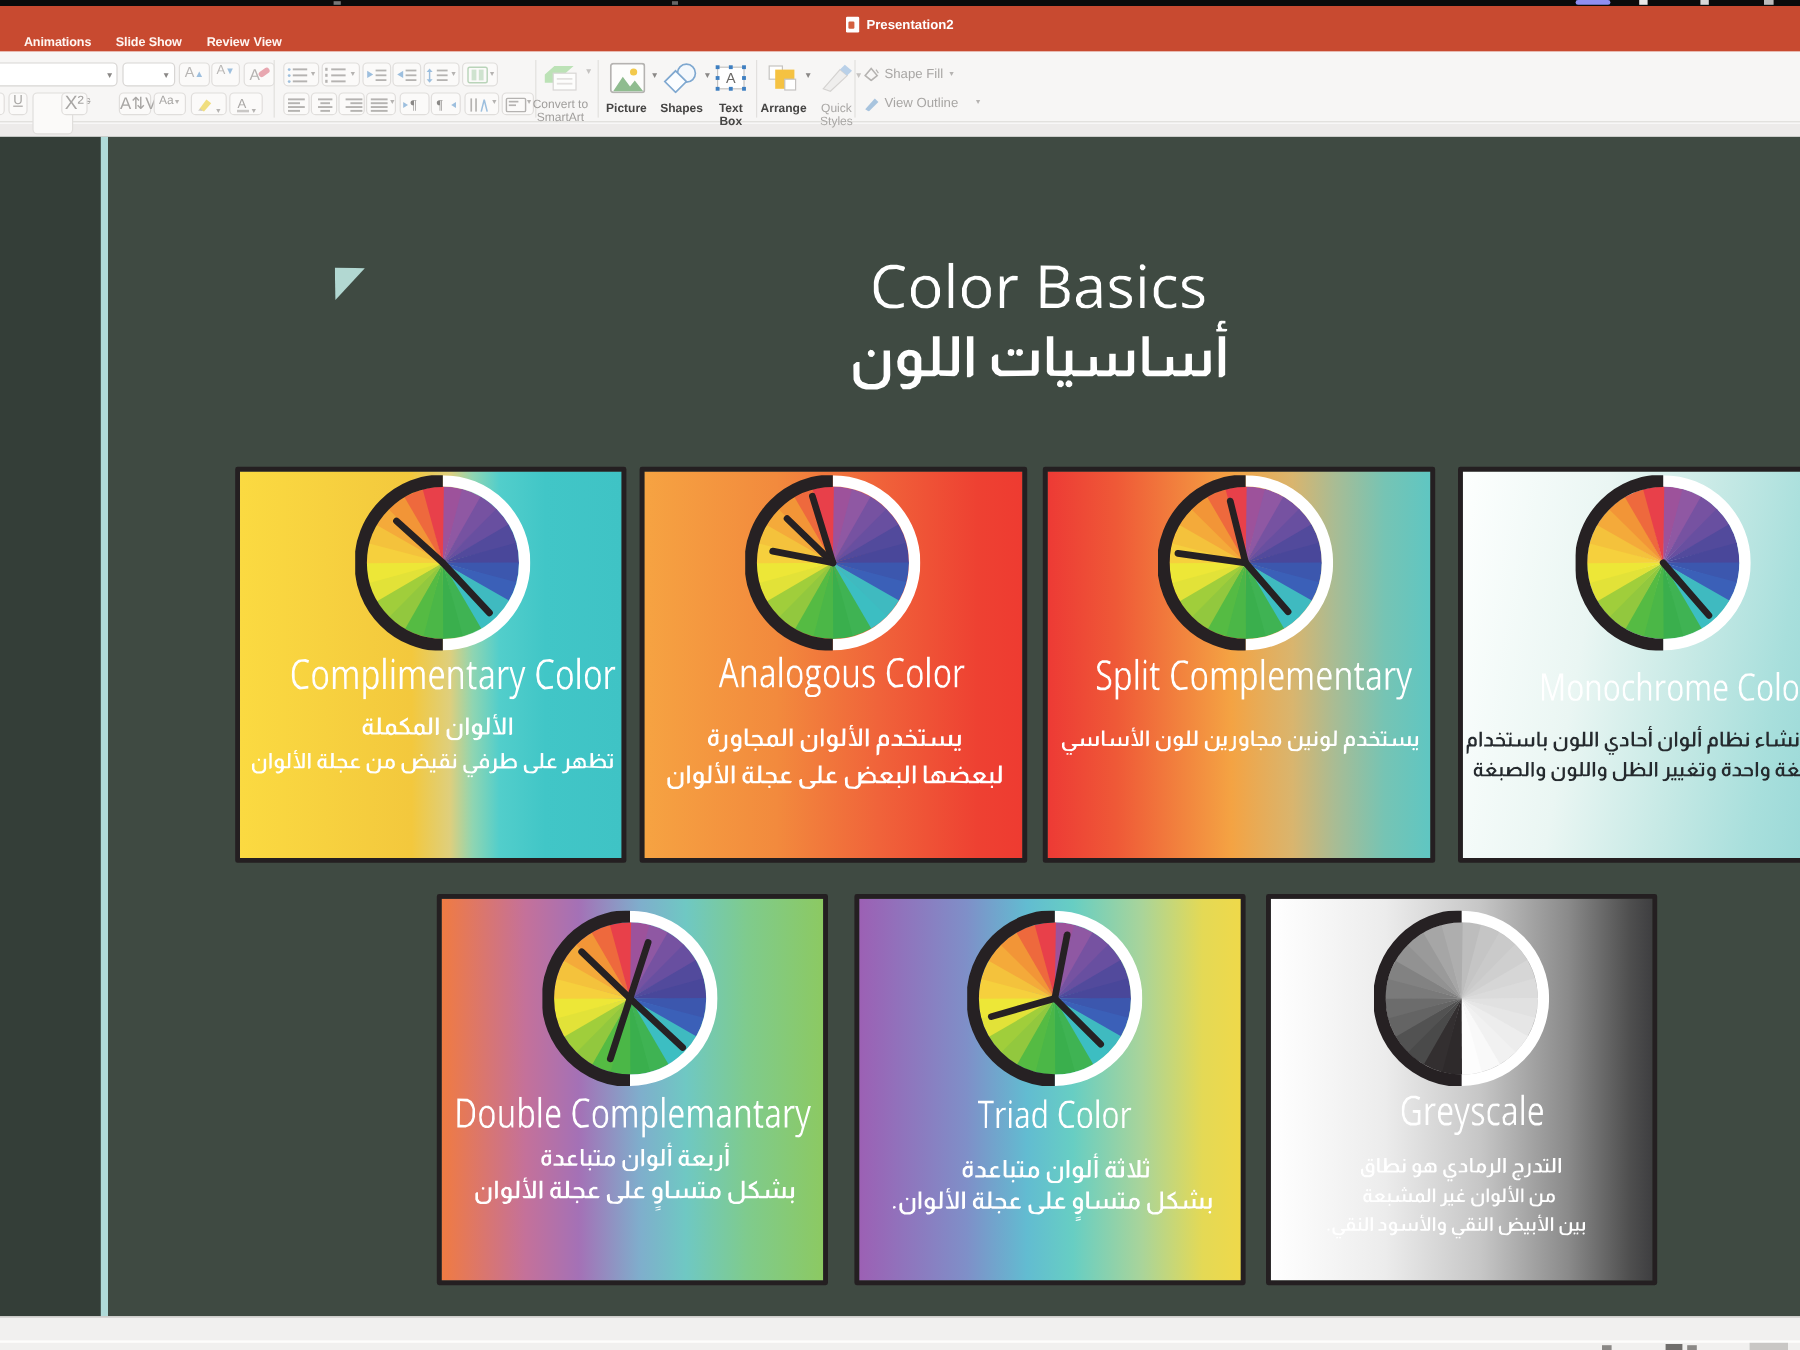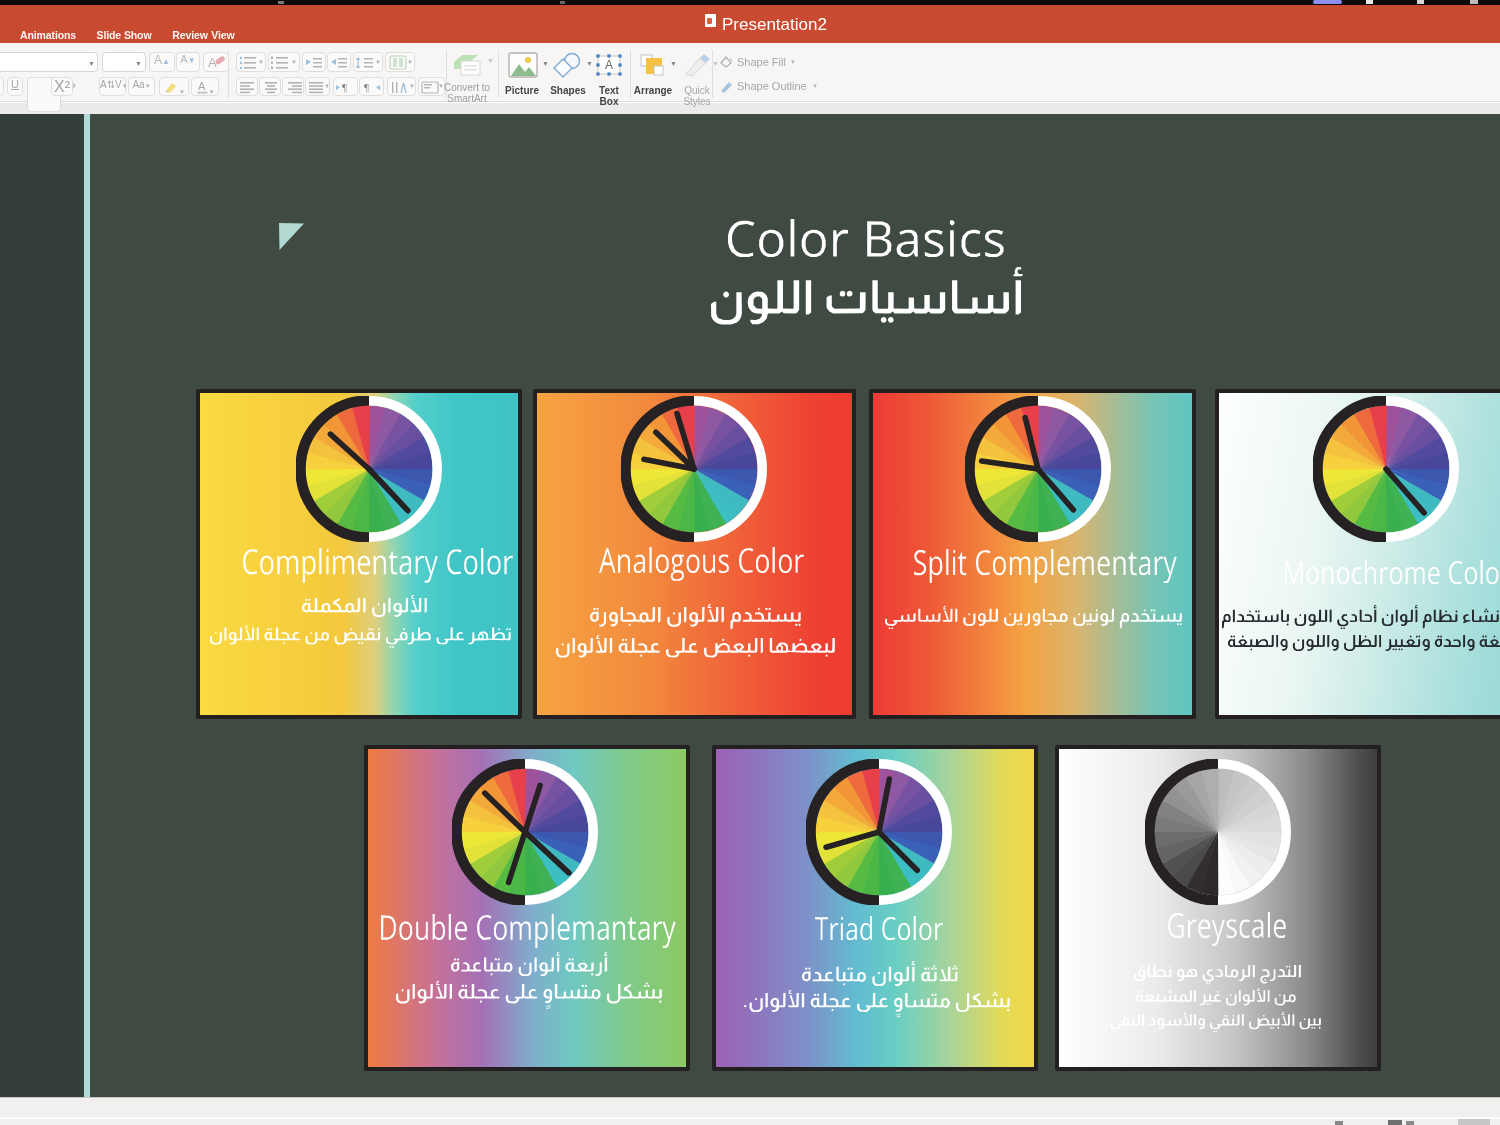--- a/index.html
+++ b/index.html
@@ -18,40 +18,40 @@
     <div class="abs" style="left:1470px;top:0;width:8px;height:4px;background:#BBB"></div>
   </div>
 <div class="abs" style="left:0;top:5px;width:1500px;height:38px;background:#C84A30">
     <div class="abs" style="left:-12px;top:24px;width:120px;text-align:center;color:#FFF6F2;font-size:10.5px;font-weight:bold;letter-spacing:-0.1px">Animations</div>
     <div class="abs" style="left:64px;top:24px;width:120px;text-align:center;color:#FFF6F2;font-size:10.5px;font-weight:bold;letter-spacing:-0.1px">Slide Show</div>
     <div class="abs" style="left:130px;top:24px;width:120px;text-align:center;color:#FFF6F2;font-size:10.5px;font-weight:bold;letter-spacing:-0.1px">Review</div>
     <div class="abs" style="left:163px;top:24px;width:120px;text-align:center;color:#FFF6F2;font-size:10.5px;font-weight:bold;letter-spacing:-0.1px">View</div>
     <div class="abs" style="left:705px;top:9px;width:11px;height:13px;background:#FFF;border-radius:1px">
       <div class="abs" style="left:2px;top:3.5px;width:4.5px;height:6px;background:#D4603F;border-radius:1px"></div>
     </div>
-    <div class="abs" style="left:722px;top:10px;color:#FFFFFF;font-size:17px;font-weight:normal">Presentation2</div>
+    <div class="abs" style="left:722px;top:10px;color:#FFFFFF;font-size:11px;font-weight:bold">Presentation2</div>
   </div>
 <div class="abs" style="left:0;top:43px;width:1500px;height:59px;background:#F7F6F5;border-bottom:1px solid #DDDBD9"></div>
 <div class="abs" style="left:0;top:103px;width:1500px;height:11px;background:#EDEBEA"></div>
 <div class="btn" style="left:-20px;top:52px;width:118px;height:20px;background:#FFF;border-color:#D8D6D4"></div>
 <div class="abs" style="left:88px;top:60px;color:#8A8886;font-size:7px">▼</div>
 <div class="btn" style="left:102px;top:52px;width:44px;height:20px;background:#FFF;border-color:#D8D6D4"></div>
 <div class="abs" style="left:135px;top:60px;color:#8A8886;font-size:7px">▼</div>
 <div class="btn" style="left:149px;top:52px;width:26px;height:20px;"><span style="color:#B9B7B5;font-size:12px">A</span><span style="color:#9DBFDE;font-size:8px">▲</span></div>
 <div class="btn" style="left:176px;top:52px;width:24px;height:20px;"><span style="color:#B9B7B5;font-size:11px">A</span><span style="color:#9DBFDE;font-size:8px">▼</span></div>
 <div class="btn" style="left:203px;top:52px;width:26px;height:20px;"><svg width="20" height="16" viewBox="0 0 20 16" style="margin-top:1px">
       <text x="2" y="13" font-size="13" fill="#B5B3B1" font-family="Liberation Sans">A</text>
       <rect x="9.5" y="4" width="10" height="5" rx="2.5" transform="rotate(-35 14 7)" fill="#E8A7B0"></rect>
     </svg></div>
 <div class="btn" style="left:-12px;top:77px;width:16px;height:19px;"></div>
 <div class="btn" style="left:7px;top:77px;width:16px;height:19px;"><span style="font-size:11px;color:#A8A6A4;text-decoration:underline">U</span></div>
 <div class="btn" style="left:27px;top:77px;width:22px;height:35px;padding-left:32px;"><span style="font-size:9.5px;color:#A8A6A4;text-decoration:line-through">abc</span></div>
 <div class="btn" style="left:51px;top:77px;width:22px;height:19px;"><span style="font-size:16px;color:#A8A6A4">X²</span></div>
 <div class="btn" style="left:75px;top:77px;width:22px;height:19px;margin-top:41px;"><span style="font-size:10px;color:#A8A6A4">X₂</span></div>
-<div class="btn" style="left:99px;top:77px;width:27px;height:19px;"><span style="font-size:10px;color:#A8A6A4">A⇅V</span><span style="color:#B5B3B1;font-size:6px">▼</span></div>
+<div class="btn" style="left:99px;top:77px;width:27px;height:19px;"><span style="font-size:14px;color:#A8A6A4">A⇅V</span><span style="color:#B5B3B1;font-size:6px">▼</span></div>
 <div class="btn" style="left:128px;top:77px;width:27px;height:19px;"><span style="font-size:10px;color:#A8A6A4">Aa</span><span style="color:#B5B3B1;font-size:6px">▼</span></div>
 <div class="btn" style="left:159px;top:77px;width:30px;height:19px;"><svg width="16" height="14" viewBox="0 0 16 14" style="margin-top:2px">
       <path d="M3 11 L9 3 L13 6 L7 13 Z" fill="#F0DE7E"></path>
       <path d="M2 12 L4 10.5 L6 12.5 Z" fill="#C9C7C5"></path>
     </svg><span style="color:#B5B3B1;font-size:6px">▼</span></div>
 <div class="btn" style="left:191px;top:77px;width:28px;height:19px;"><svg width="13" height="14" viewBox="0 0 13 14" style="margin-top:2px">
       <text x="2" y="10" font-size="11" fill="#A8A6A4" font-family="Liberation Sans">A</text>
       <rect x="1.5" y="11.5" width="10" height="2.2" fill="#C9C7C5"></rect>
     </svg><span style="color:#B5B3B1;font-size:6px">▼</span></div>
 <div class="sep" style="left:228px;top:50px;height:48px"></div>
@@ -212,21 +212,21 @@
 <div class="lbl" style="left:658px;top:85px;width:78px;color:#A8A6A4">Quick<br>Styles</div>
 <svg class="abs" style="left:719px;top:55px" width="14" height="13" viewBox="0 0 14 13">
     <path d="M2 8 L7 2 L12 8 L7 12 Z" fill="none" stroke="#B5B3B1" stroke-width="1.3"></path>
     <path d="M11 3 L13 6" stroke="#B5B3B1"></path>
   </svg>
 <div class="abs" style="left:737px;top:56px;color:#A8A6A4;font-size:11px">Shape Fill</div>
 <div class="abs" style="left:790px;top:59px;color:#B5B3B1;font-size:6px">▼</div>
 <svg class="abs" style="left:719px;top:80px" width="14" height="13" viewBox="0 0 14 13">
     <path d="M2 11 L10 2 L13 5 L5 13 Z" fill="#A8C4DE"></path>
   </svg>
-<div class="abs" style="left:737px;top:80px;color:#A8A6A4;font-size:11px">Shape Outline</div>
+<div class="abs" style="left:737px;top:80px;color:#A8A6A4;font-size:11px">View Outline</div>
 <div class="abs" style="left:812px;top:83px;color:#B5B3B1;font-size:6px">▼</div>
 <div class="abs" style="left:0;top:114px;width:1500px;height:983px;background:#3F4A42;overflow:hidden">
     <div class="abs" style="left:0;top:0;width:84px;height:983px;background:#343E38"></div>
     <div class="abs" style="left:84px;top:0;width:6px;height:983px;background:#AFDAD8"></div>
     <svg class="abs" style="left:279px;top:109px" width="26" height="28" viewBox="0 0 26 28">
       <path d="M0 0 L25 0.5 L0.5 27 Z" fill="#B2D8D2"></path>
     </svg>
     <svg style="position:absolute;left:728.0px;top:104.7px;" width="276.0" height="38.5" preserveAspectRatio="none" viewBox="0 0 243.5 34.0">
       <path fill="#FFFFFF" fill-rule="evenodd" d="M196.0 10.0L196.0 33.2L199.2 33.2L199.2 10.0ZM233.8 9.5L230.0 10.5L227.8 12.2L226.8 14.5L227.0 17.8L229.5 20.5L238.8 24.8L240.0 26.5L240.0 28.0L238.2 30.2L236.0 31.0L232.2 31.0L226.8 29.2L227.0 32.5L230.2 33.5L235.8 33.8L239.0 33.0L242.0 31.0L243.2 28.2L243.0 24.8L240.5 22.0L231.0 17.8L230.0 16.2L230.0 14.5L231.8 12.8L233.5 12.2L236.8 12.2L241.5 13.8L242.8 11.0L238.8 9.8ZM215.5 9.5L210.8 11.0L207.2 14.8L206.0 19.0L206.0 24.5L207.8 29.5L210.5 32.2L215.0 33.8L218.5 33.8L222.5 32.5L222.5 29.5L218.8 30.8L214.0 30.5L211.0 28.2L209.5 24.2L209.5 19.0L210.0 17.0L212.0 14.0L215.0 12.5L218.5 12.5L222.0 13.5L222.5 10.5L218.5 9.5ZM180.5 9.5L176.8 10.5L174.5 12.2L173.5 14.5L173.8 17.8L176.2 20.5L185.5 24.8L186.8 26.5L186.8 28.0L185.0 30.2L182.8 31.0L179.0 31.0L173.5 29.2L173.8 32.5L177.0 33.5L182.5 33.8L185.8 33.0L188.8 31.0L190.0 28.2L189.8 24.8L187.2 22.0L177.8 17.8L176.8 16.2L176.8 14.5L178.5 12.8L180.2 12.2L183.5 12.2L188.2 13.8L189.5 11.0L185.5 9.8ZM151.2 11.5L152.2 14.0L157.2 12.2L160.5 12.2L162.2 13.0L164.0 15.8L163.8 19.5L155.8 20.0L151.2 21.8L149.8 23.2L148.8 25.8L148.8 28.2L149.8 31.0L152.8 33.2L157.5 33.8L161.2 32.5L164.0 29.8L165.0 33.2L167.5 33.2L167.2 14.8L166.0 12.0L163.8 10.2L160.8 9.5L156.0 9.8ZM164.0 22.0L163.8 26.8L161.5 29.8L159.5 30.8L155.8 31.0L152.8 29.2L152.2 26.0L154.2 23.2L158.2 22.0ZM106.0 9.8L102.2 9.5L100.5 10.0L98.5 11.2L96.0 14.2L95.5 10.0L92.8 10.0L92.8 33.2L96.0 33.2L96.0 21.0L97.2 16.0L100.8 13.0L105.8 12.8ZM74.2 9.5L69.8 11.0L67.0 13.5L65.0 18.8L65.0 24.2L66.5 28.8L68.8 31.5L72.8 33.5L77.0 33.8L81.5 32.2L84.5 29.2L86.2 24.2L86.2 18.8L84.5 14.0L82.2 11.5L78.5 9.8ZM75.0 12.2L79.5 13.2L81.8 15.8L82.8 19.0L82.8 24.2L81.8 27.5L79.5 30.0L76.8 31.0L74.5 31.0L71.8 30.0L69.5 27.5L68.5 24.2L68.5 19.0L69.5 15.8L71.8 13.2ZM36.8 9.5L32.2 11.0L29.5 13.5L27.5 18.8L27.5 24.2L29.0 28.8L31.2 31.5L35.2 33.5L39.5 33.8L44.0 32.2L47.0 29.2L48.8 24.2L48.8 18.8L47.0 14.0L44.8 11.5L41.0 9.8ZM37.5 12.2L42.0 13.2L44.2 15.8L45.2 19.0L45.2 24.2L44.2 27.5L42.0 30.0L39.2 31.0L37.0 31.0L34.2 30.0L32.0 27.5L31.0 24.2L31.0 19.0L32.0 15.8L34.2 13.2ZM122.8 2.0L122.8 33.2L135.8 33.2L140.5 31.8L143.8 28.0L144.2 22.5L143.2 20.0L141.8 18.5L137.2 16.8L141.0 15.0L142.8 12.8L143.2 8.0L142.5 5.8L140.5 3.8L136.2 2.2ZM126.5 18.2L134.5 18.2L138.8 19.8L140.5 22.5L140.5 26.0L139.5 28.0L137.8 29.5L135.5 30.2L126.2 30.0ZM126.5 5.0L134.8 5.0L137.8 6.0L139.0 7.2L139.8 9.2L139.0 13.0L137.5 14.5L135.2 15.2L126.2 15.2ZM9.2 2.2L5.5 4.2L2.5 7.5L1.0 10.5L0.0 14.5L0.0 21.0L1.0 25.2L3.2 29.2L8.0 32.8L11.8 33.8L17.2 33.8L22.2 32.5L22.2 29.5L17.2 30.8L11.5 30.5L8.2 29.0L5.8 26.5L3.8 21.2L3.5 16.0L4.0 13.0L5.8 9.0L8.5 6.2L11.0 5.0L16.8 4.5L22.0 6.2L23.2 3.8L22.5 2.8L17.2 1.5L12.5 1.5ZM196.5 1.2L195.8 2.2L195.8 4.2L197.0 5.5L198.5 5.5L199.8 4.0L199.8 2.5L198.2 1.0ZM55.2 0.0L55.2 33.2L58.5 33.2L58.5 0.0Z"></path>
     </svg>

